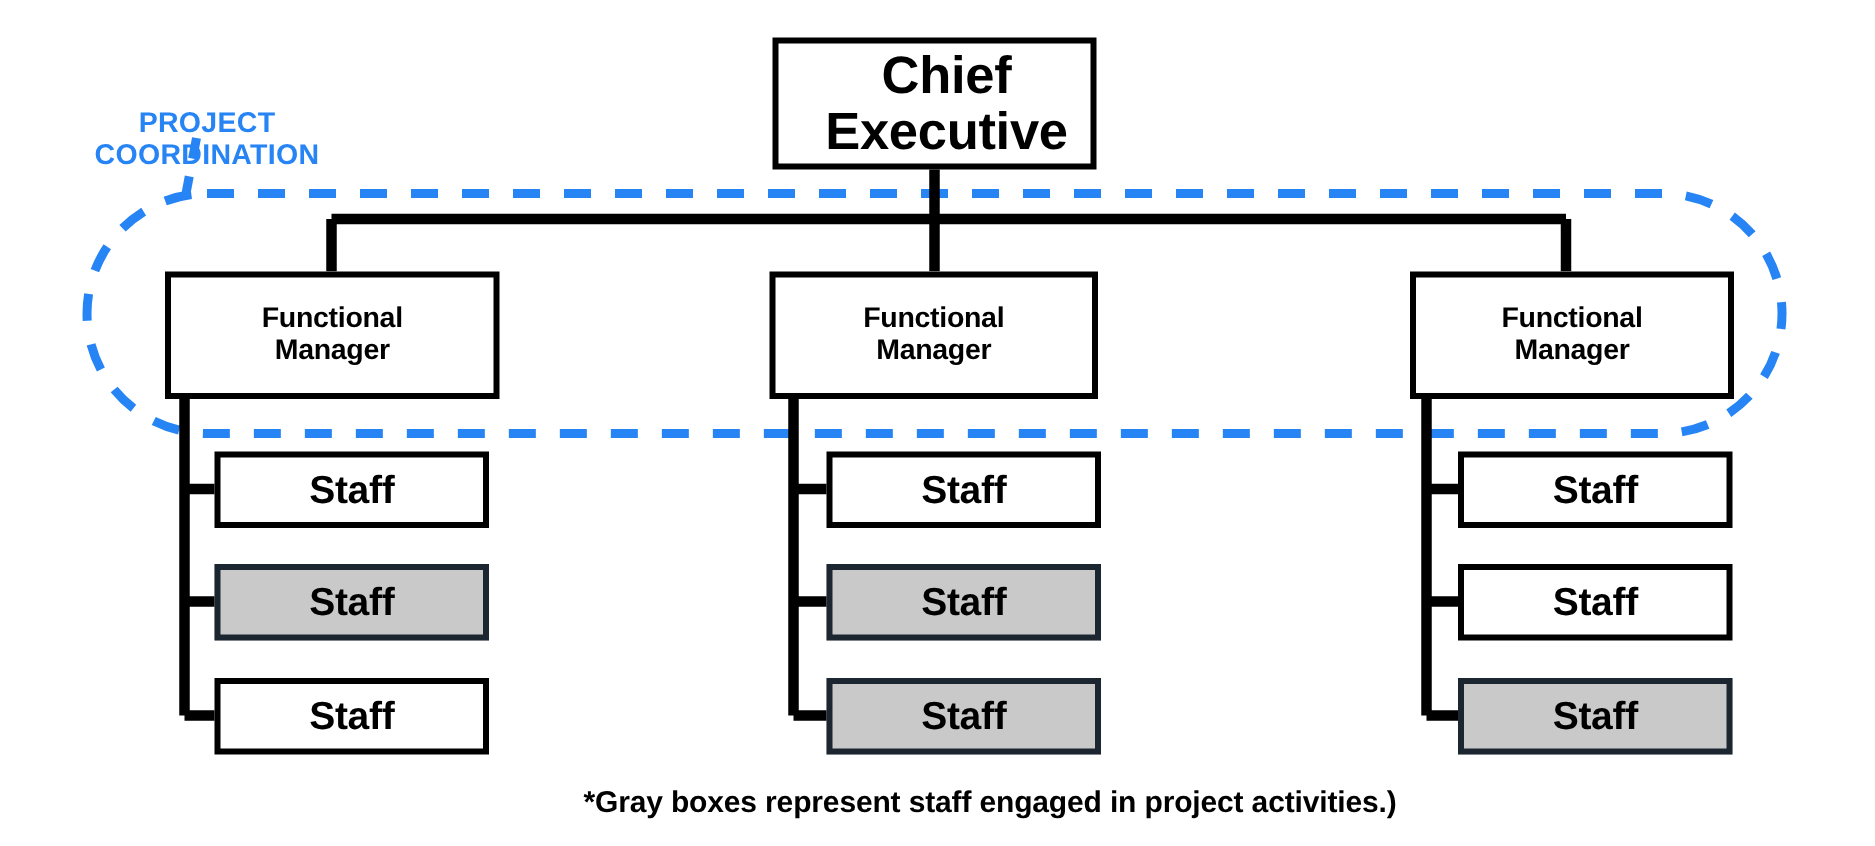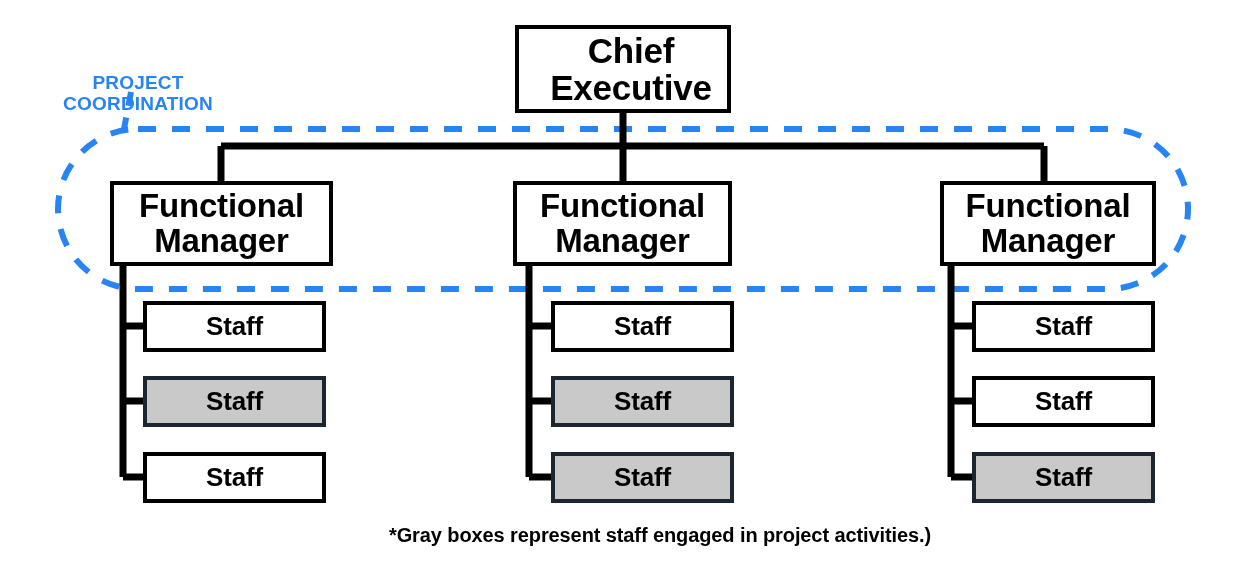--- a/index.html
+++ b/index.html
@@ -45,21 +45,21 @@
     line-height: 1.06;
     letter-spacing: -0.2px;
     z-index: 5;
   }
 
   .node.exec {
     font-size: 35px;
     padding-left: 16px;
   }
   .node.manager {
-    font-size: 33px;
+    font-size: 19px;
   }
   .node.staff {
     font-size: 26px;
     align-items: center;
   }
 
   .node.gray {
     background: #c9c9c9;
     border-color: #1b2630;
   }

